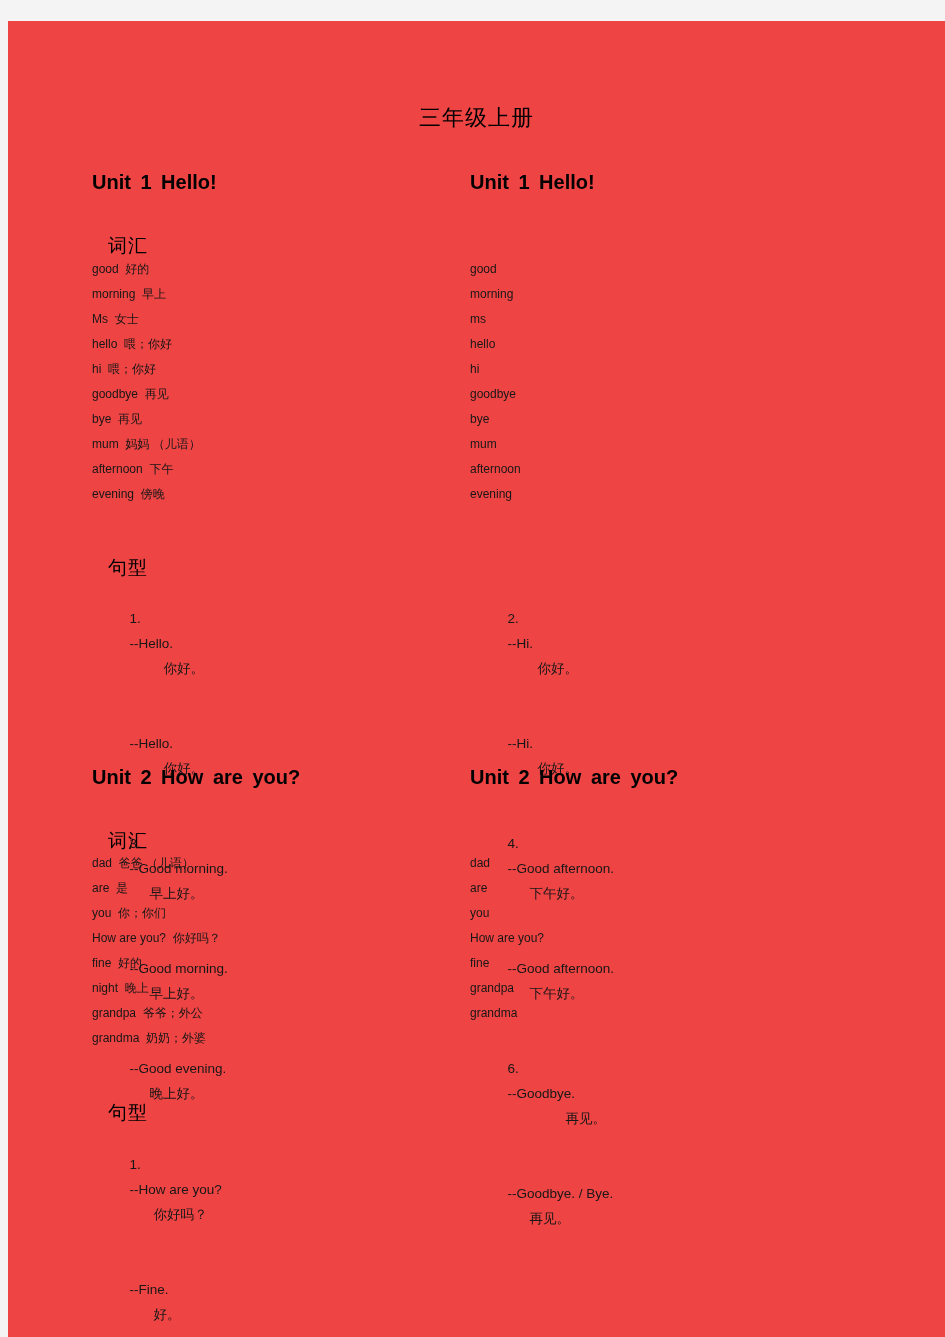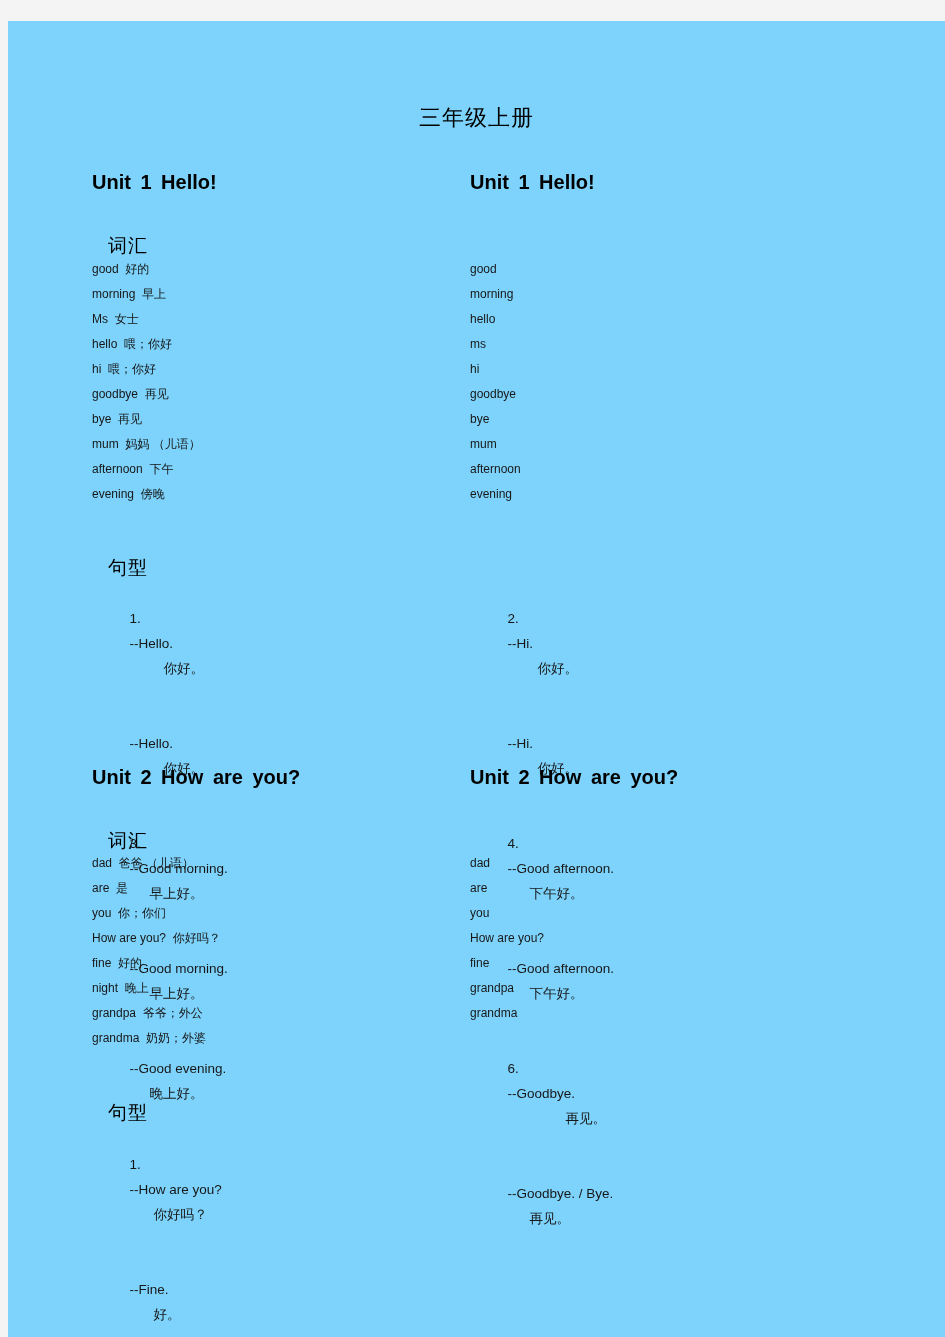--- a/index.html
+++ b/index.html
@@ -14,21 +14,21 @@
     font-family: "Liberation Sans", sans-serif;
   }
 
   
   .page {
     position: absolute;
     left: 8px;
     top: 21px;
     width: 937px;
     height: 1316px;
-    background: #7dd3fc;
+    background: #ef4444;
   }
 
   .doc-title {
     position: absolute;
     left: 0;
     top: 82px;
     width: 937px;
     text-align: center;
     font-family: "Liberation Serif", "DejaVu Serif", serif;
     font-size: 22px;
@@ -193,22 +193,22 @@
 
     <div class="col col-right">
 
       <div class="blk" style="top:22px;">
         <div class="unit-heading">Unit 1 Hello!</div>
       </div>
 
       <ul class="vocab-list blk" style="top:108px;">
         <li>good</li>
         <li>morning</li>
+        <li>ms</li>
         <li>hello</li>
-        <li>ms</li>
         <li>hi</li>
         <li>goodbye</li>
         <li>bye</li>
         <li>mum</li>
         <li>afternoon</li>
         <li>evening</li>
       </ul>
 
       <div class="blk" style="top:432px;">
         <div class="pattern">

